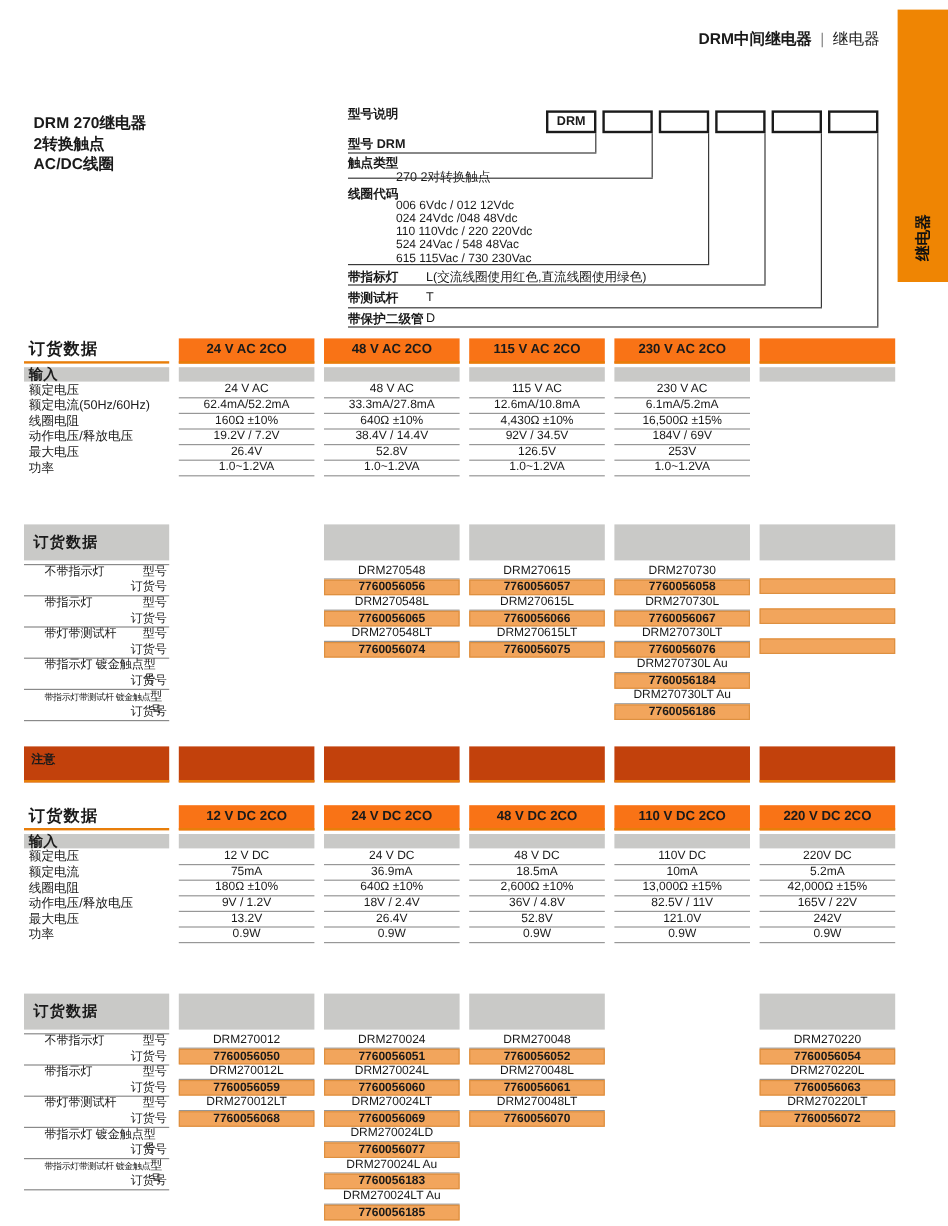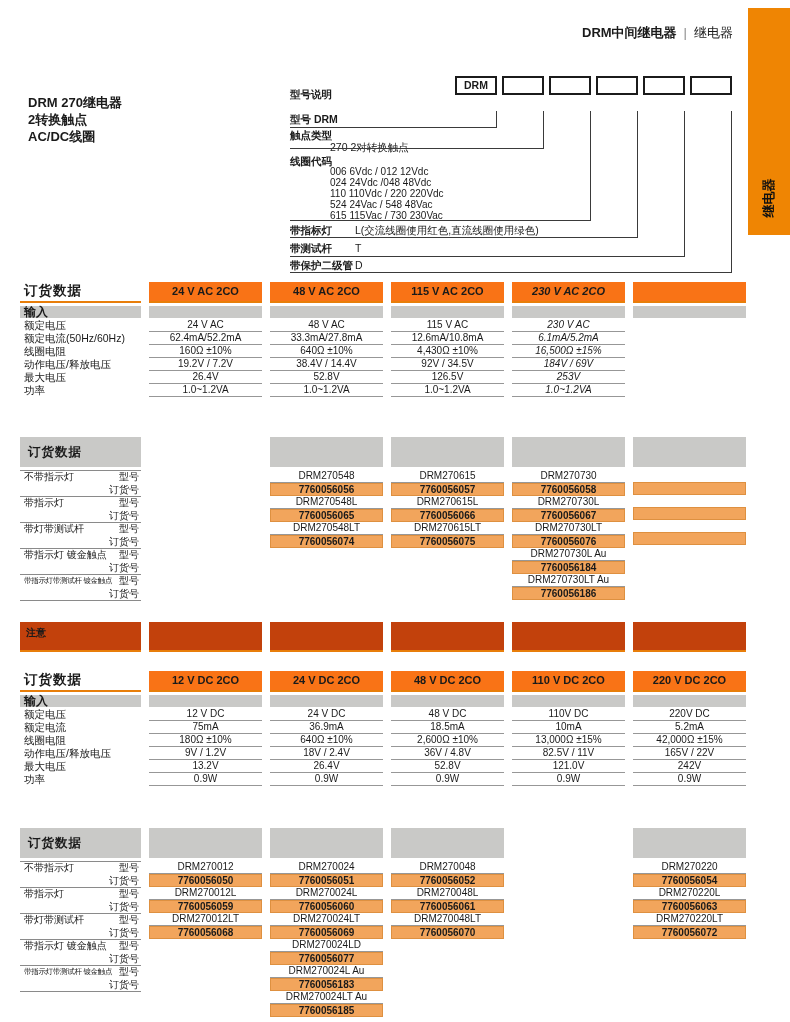--- a/index.html
+++ b/index.html
@@ -15,21 +15,21 @@
   .side-tab{position:absolute;right:0;top:8px;width:42px;height:227px;background:#EF8503;}
   .side-tab span{position:absolute;bottom:28px;left:50%;transform:translateX(-50%) rotate(-90deg);
         font-weight:bold;font-size:13px;white-space:nowrap;color:#111;}
 
   
   .prod-title{position:absolute;left:28px;top:94px;font-size:13px;font-weight:bold;line-height:17px;}
 
   
   .dg-text{position:absolute;font-size:10.5px;white-space:nowrap;}
   .dg-bold{font-weight:bold;}
-  .dg-box{position:absolute;top:76px;width:42px;height:19px;border:2px solid #1b1b1b;background:#fff;
+  .dg-box{position:absolute;top:92px;width:42px;height:19px;border:2px solid #1b1b1b;background:#fff;
         box-sizing:border-box;text-align:center;font-size:10.5px;font-weight:bold;line-height:15px;}
   .hline{position:absolute;height:0;border-top:1px solid #3a3a3a;}
   .vline{position:absolute;width:0;border-left:1px solid #3a3a3a;}
 
   
   .tbl{position:absolute;left:20px;width:726px;}
   .col{position:absolute;top:0;}
   .sec-title{height:19px;line-height:18px;font-size:13.5px;font-weight:bold;letter-spacing:1px;
         border-bottom:2px solid #E87E0A;margin-bottom:3px;padding-left:4px;box-sizing:content-box;}
   .col-header{height:19px;line-height:19px;background:#f97316;border-bottom:2px solid #E87E0A;
@@ -37,21 +37,21 @@
   .gray-bar{height:12px;background:#C9C9C7;margin-bottom:1px;}
   .input-label{font-weight:bold;font-size:12px;line-height:12px;padding-left:4px;}
   .row-label{height:13px;line-height:13px;font-size:10.5px;white-space:nowrap;padding-left:4px;}
   .val-cell{height:12px;line-height:12px;border-bottom:1px solid #979797;text-align:center;font-size:10px;}
   .val-cell.blank{border-bottom:none;}
 
   
   .gray-head{height:30px;background:#C9C9C7;margin-bottom:3px;}
   .orders-title{font-size:12.5px;font-weight:bold;padding:7px 0 0 8px;letter-spacing:1px;}
   .lab-group{border-top:1px solid #8a8a8a;height:25px;}
-  .lab-row{height:12px;line-height:12px;display:flex;justify-content:space-between;font-size:10px;}
+  .lab-row{height:12px;line-height:12px;display:flex;justify-content:space-between;font-size:10px;margin-left:13px;}
   .lab-row.r2{height:13px;line-height:13px;justify-content:flex-end;}
   .grp-label{padding-left:4px;white-space:nowrap;}
   .grp-label.small{font-size:7.5px;letter-spacing:-0.3px;}
   .right-label{padding-right:2px;}
   .end-line{height:0;border-top:1px solid #8a8a8a;}
   .model-cell{height:12px;line-height:12px;border-bottom:1px solid #979797;text-align:center;font-size:10px;white-space:nowrap;}
   .model-cell.blank{border-bottom:none;}
   .order-bar{height:11px;line-height:11px;background:#F2A55C;border:1px solid #DE9040;
         font-weight:bold;font-size:10px;text-align:center;}
 
@@ -152,21 +152,21 @@
       <div class="col" style="left: 371px; width: 113px;">
         <div class="col-header">115 V AC 2CO</div>
         <div class="gray-bar"></div>
         <div class="val-cell">115 V AC</div>
         <div class="val-cell">12.6mA/10.8mA</div>
         <div class="val-cell">4,430Ω ±10%</div>
         <div class="val-cell">92V / 34.5V</div>
         <div class="val-cell">126.5V</div>
         <div class="val-cell">1.0~1.2VA</div>
       </div>
-      <div class="col" style="left: 492px; width: 113px; font-style: italic;">
+      <div class="col" style="left: 492px; width: 113px;">
         <div class="col-header">230 V AC 2CO</div>
         <div class="gray-bar"></div>
         <div class="val-cell">230 V AC</div>
         <div class="val-cell">6.1mA/5.2mA</div>
         <div class="val-cell">16,500Ω ±15%</div>
         <div class="val-cell">184V / 69V</div>
         <div class="val-cell">253V</div>
         <div class="val-cell">1.0~1.2VA</div>
       </div>
       <div class="col" style="left: 613px; width: 113px;">

